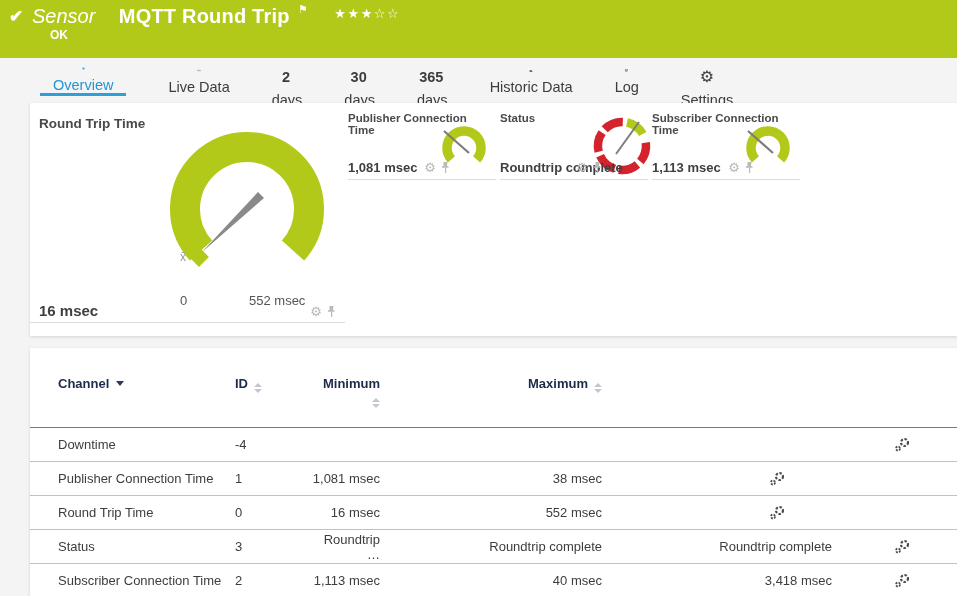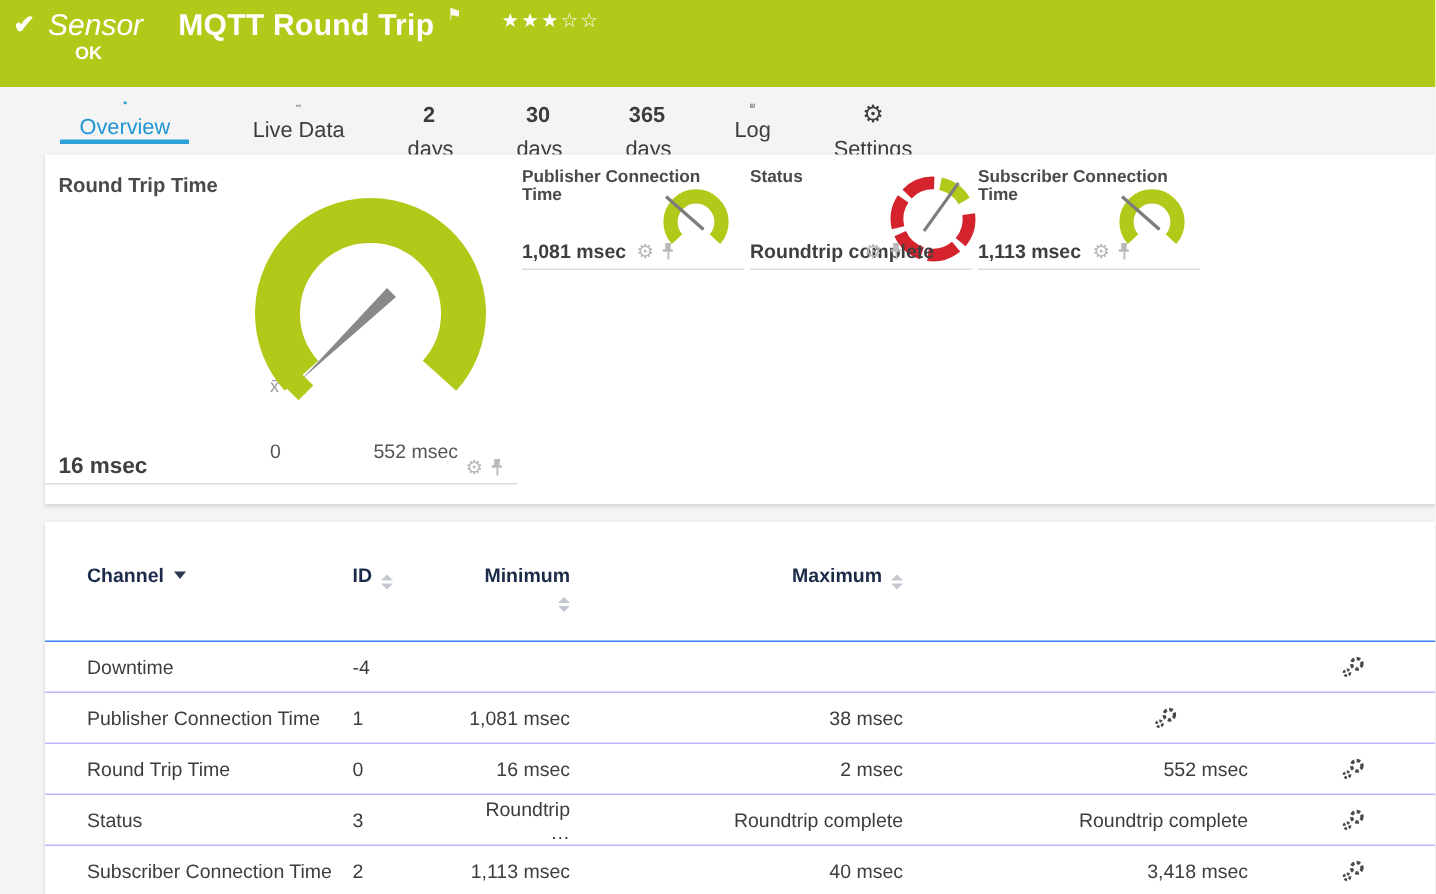--- a/index.html
+++ b/index.html
@@ -114,20 +114,26 @@
     </div>
     <div class="tab">
       <span class="num">30</span>
       <span>days</span>
     </div>
     <div class="tab">
       <span class="num">365</span>
       <span>days</span>
     </div>
     <div class="tab">
+      <svg width="16" height="15" viewBox="0 0 16 15">
+        <path d="M1 13.5 L1 8 L4.8 4.5 L8.2 9.2 L10.8 6.2 L15 11.5 L15 13.5 Z" fill="#3a3a3a"></path>
+      </svg>
+      <span>Historic Data</span>
+    </div>
+    <div class="tab">
       <svg width="15" height="14" viewBox="0 0 15 14">
         <rect x="1.2" y="1.5" width="12.5" height="11" fill="none" stroke="#3a3a3a" stroke-width="1.5"></rect>
         <line x1="3.5" y1="4.6" x2="11.5" y2="4.6" stroke="#3a3a3a" stroke-width="1.2"></line>
         <line x1="3.5" y1="7" x2="11.5" y2="7" stroke="#3a3a3a" stroke-width="1.2"></line>
         <line x1="3.5" y1="9.4" x2="11.5" y2="9.4" stroke="#3a3a3a" stroke-width="1.2"></line>
       </svg>
       <span>Log</span>
     </div>
     <div class="tab">
       <i class="gear-glyph">⚙</i>
@@ -261,21 +267,20 @@
       <div class="td-actions"><svg width="17" height="16" viewBox="0 0 17 16">
             <circle cx="10.5" cy="5.5" r="3.5" fill="none" stroke="#4a4a4a" stroke-width="2.2" stroke-dasharray="2.4 1.6"></circle>
             <circle cx="4" cy="11.5" r="2" fill="none" stroke="#4a4a4a" stroke-width="1.8" stroke-dasharray="1.8 1.2"></circle>
           </svg></div>
     </div>
 
     <div class="trow">
       <div>Round Trip Time</div>
       <div>0</div>
       <div class="td-right">16 msec</div>
-      <div class="td-right">2 msec</div>
       <div class="td-right">552 msec</div>
       <div class="td-actions"><svg width="17" height="16" viewBox="0 0 17 16">
             <circle cx="10.5" cy="5.5" r="3.5" fill="none" stroke="#4a4a4a" stroke-width="2.2" stroke-dasharray="2.4 1.6"></circle>
             <circle cx="4" cy="11.5" r="2" fill="none" stroke="#4a4a4a" stroke-width="1.8" stroke-dasharray="1.8 1.2"></circle>
           </svg></div>
     </div>
 
     <div class="trow">
       <div>Status</div>
       <div>3</div>

